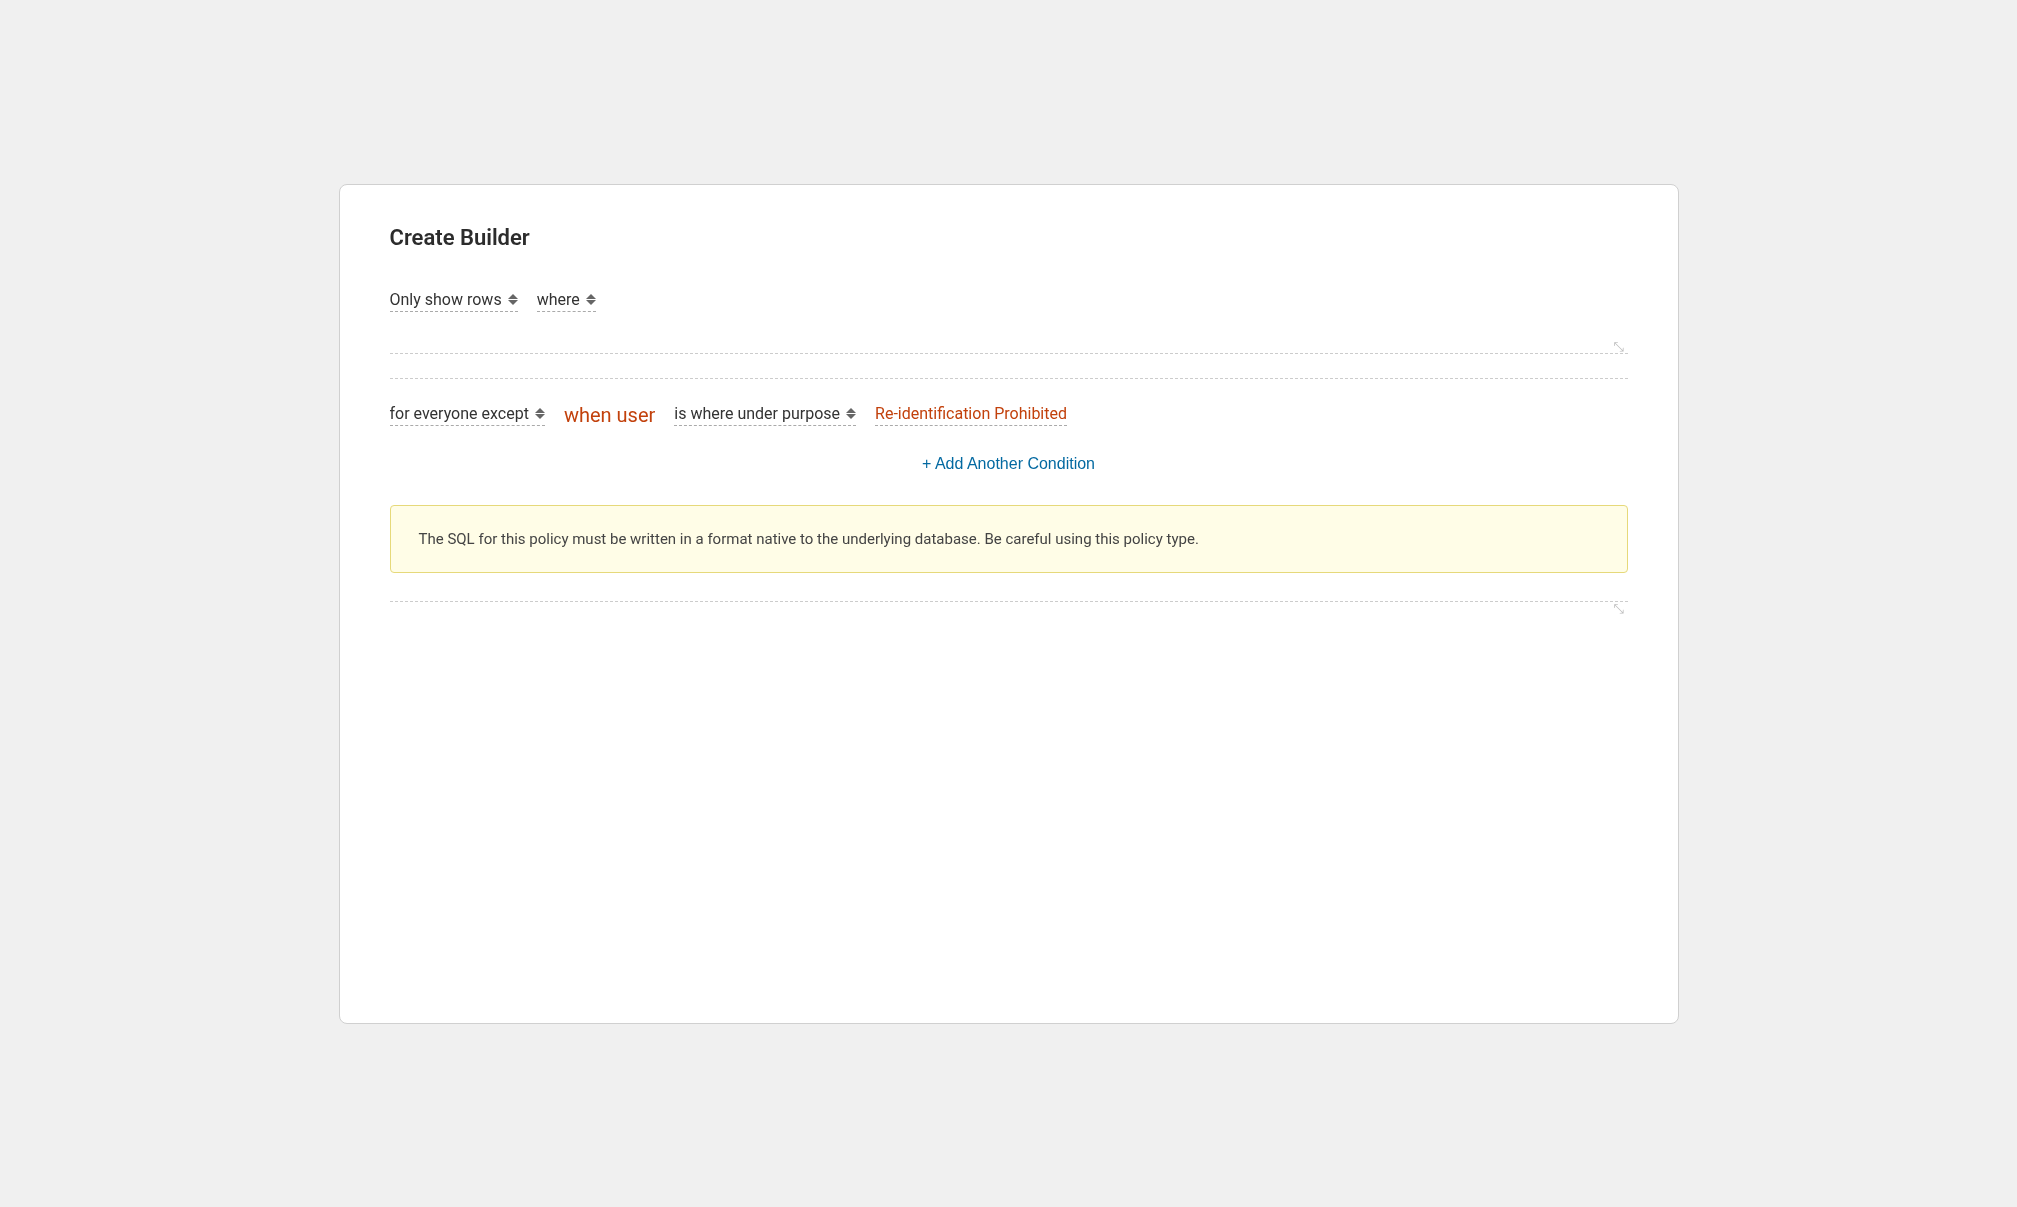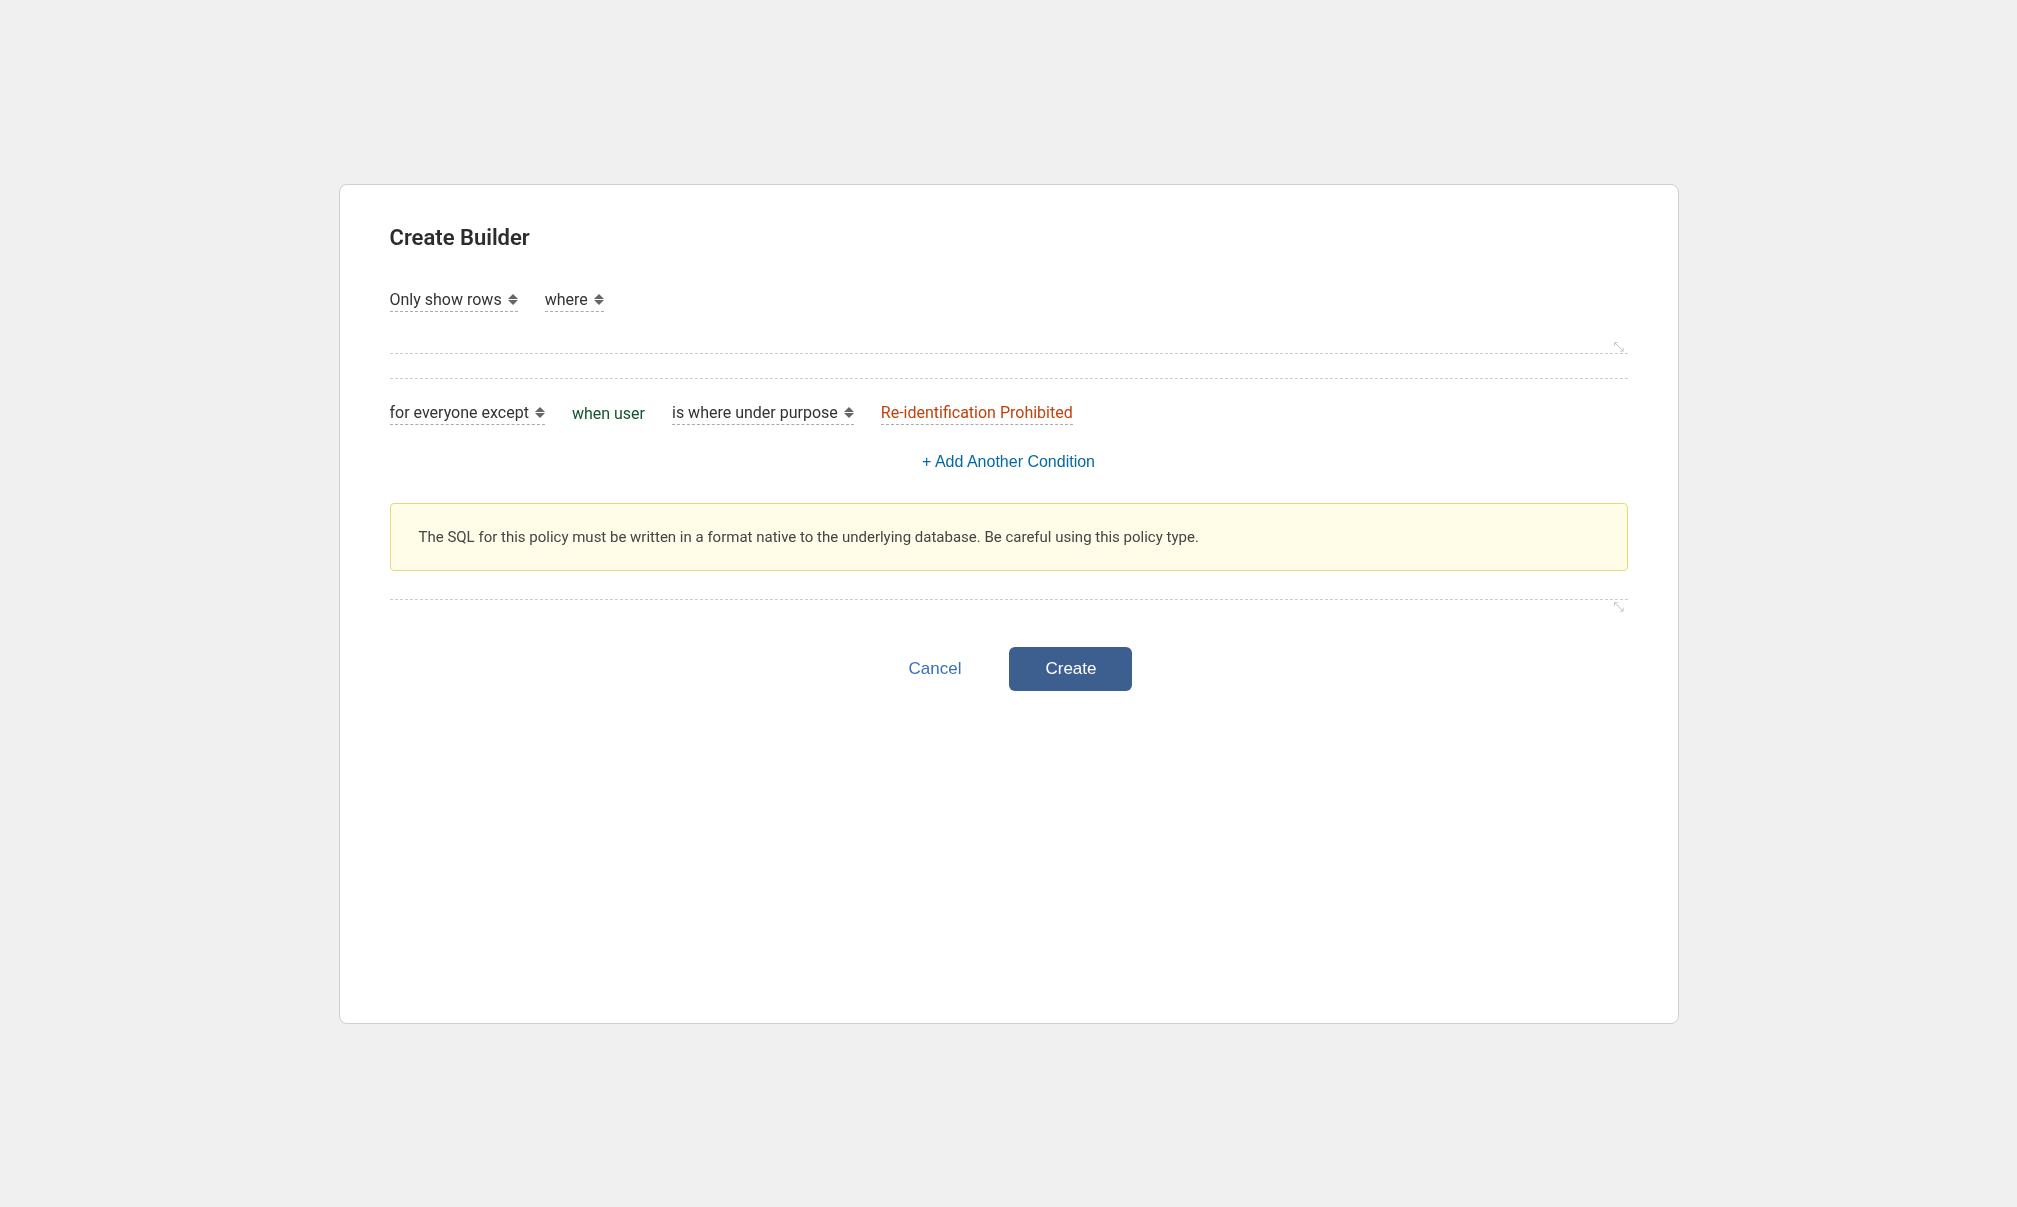--- a/index.html
+++ b/index.html
@@ -33,22 +33,22 @@
       color: #2c2c2c;
       margin-bottom: 40px;
     }
 
     
     .section {
       margin-bottom: 20px;
     }
 
     .condition-label {
-      font-size: 16px;
-      color: #14532d;
+      font-size: 20px;
+      color: #c2410c;
       white-space: nowrap;
     }
 
     .spinner-arrows {
       display: flex;
       flex-direction: column;
       gap: 1px;
       cursor: pointer;
     }
 
@@ -182,21 +182,21 @@
       font-size: 17px;
       font-weight: 500;
       padding: 12px 36px;
       cursor: pointer;
     }
 
     
     .condition-line {
       display: flex;
       align-items: center;
-      gap: 27px;
+      gap: 19px;
       flex-wrap: wrap;
     }
 
     .inline-select {
       display: inline-flex;
       align-items: center;
       gap: 6px;
       border-bottom: 1.5px dashed #aaa;
       padding-bottom: 2px;
       cursor: pointer;
@@ -283,17 +283,13 @@
   <div class="warning-box">
     <p class="warning-text">The SQL for this policy must be written in a format native to the underlying database. Be careful using this policy type.</p>
   </div>
 
   <div class="rationale-section">
     <div style="border-top: 1.5px dashed #ccc; margin-top: 4px; position: relative; height: 12px;">
       <span class="rationale-resize-handle" style="position:absolute;right:2px;bottom:0;color:#bbb;font-size:13px;">⤡</span>
     </div>
   </div>
 
-  <div class="footer-buttons">
-    <button class="cancel-btn">Cancel</button>
-    <button class="create-btn">Create</button>
-  </div>
 </div>
 
 </body></html>

